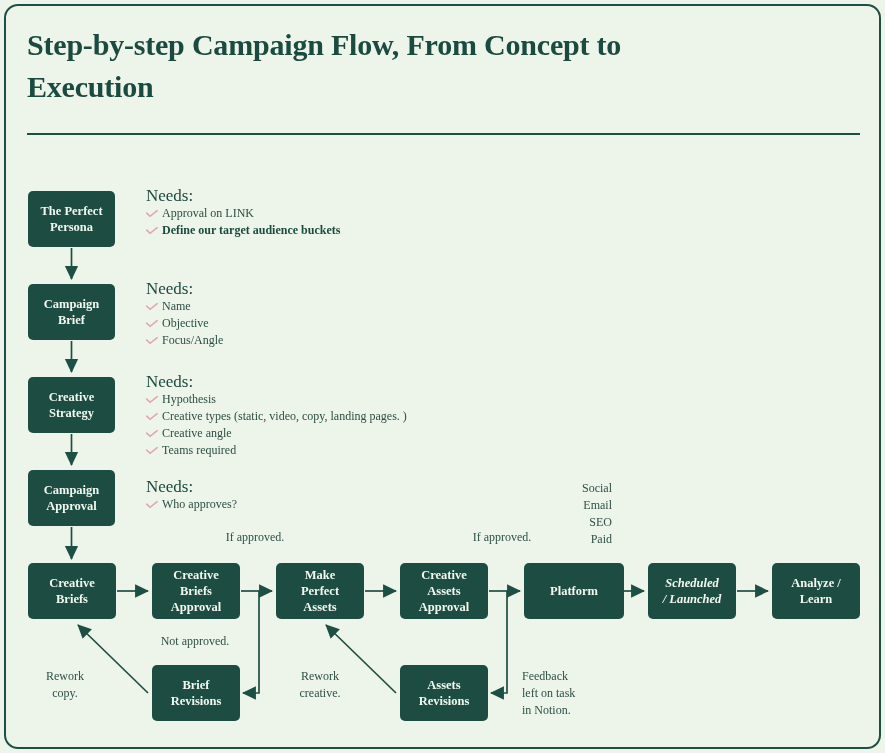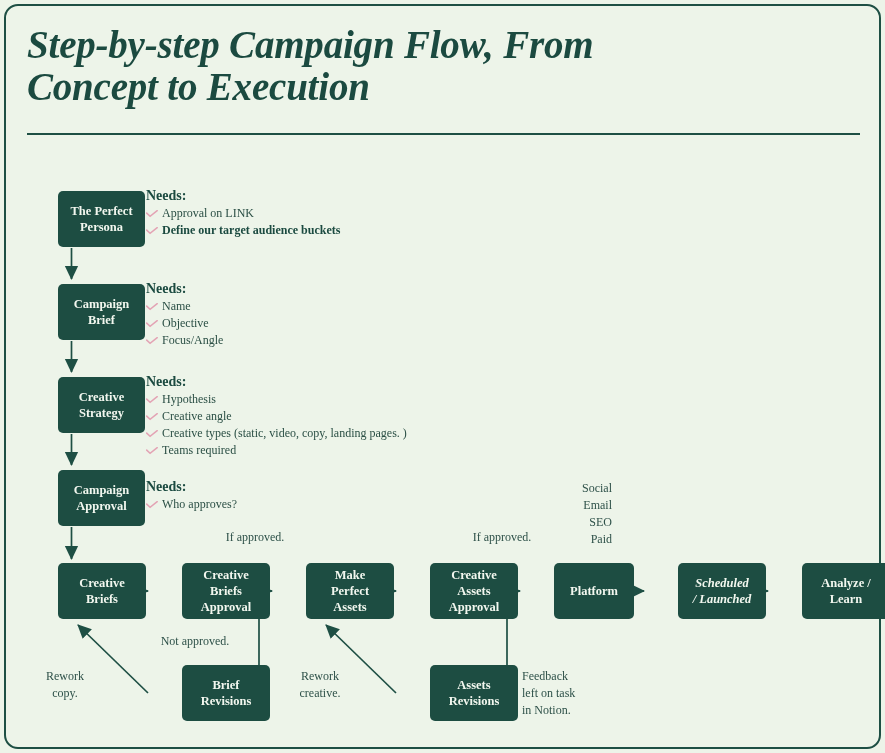--- a/index.html
+++ b/index.html
@@ -31,24 +31,23 @@
     border-radius: 14px;
     pointer-events: none;
   }
   #title {
     position: absolute;
     left: 27px;
     top: 24px;
     width: 700px;
     color: #1b4a40;
     font-weight: bold;
-    font-size: 39px;
+    font-size: 30px;
     line-height: 42px;
     letter-spacing: -0.2px;
-    font-style: italic;
   }
   #divider {
     position: absolute;
     left: 27px;
     top: 133px;
     width: 833px;
     height: 2px;
     background: #1e4f44;
   }
   .node {
@@ -59,29 +58,28 @@
     font-weight: bold;
     font-size: 12.5px;
     line-height: 16px;
     text-align: center;
     display: flex;
     align-items: center;
     justify-content: center;
     box-sizing: border-box;
     padding: 2px 4px;
     white-space: pre-line;
-    margin-left: 30px;
   }
   .needs-block {
     position: absolute;
     color: #234b40;
   }
   .needs-title {
-    font-weight: bold;
-    font-size: 14px;
+    font-weight: normal;
+    font-size: 17px;
     line-height: 15px;
     color: #1b4a40;
     margin-bottom: 2px;
   }
   .needs-item {
     display: flex;
     align-items: flex-start;
     font-size: 12px;
     line-height: 16.5px;
     color: #2b4f45;
@@ -219,29 +217,29 @@
           </svg>
         </span>
       <span>Hypothesis</span>
     </div>
     <div class="needs-item">
       <span class="check">
           <svg width="12" height="8" viewBox="0 0 12 8">
             <path d="M0.7 3.1 L4.1 6.3 L11.2 0.6" stroke="#e3a3b4" stroke-width="1.5" fill="none" stroke-linecap="round"></path>
           </svg>
         </span>
+      <span>Creative types (static, video, copy, landing pages. )</span>
+    </div>
+    <div class="needs-item">
+      <span class="check">
+          <svg width="12" height="8" viewBox="0 0 12 8">
+            <path d="M0.7 3.1 L4.1 6.3 L11.2 0.6" stroke="#e3a3b4" stroke-width="1.5" fill="none" stroke-linecap="round"></path>
+          </svg>
+        </span>
       <span>Creative angle</span>
-    </div>
-    <div class="needs-item">
-      <span class="check">
-          <svg width="12" height="8" viewBox="0 0 12 8">
-            <path d="M0.7 3.1 L4.1 6.3 L11.2 0.6" stroke="#e3a3b4" stroke-width="1.5" fill="none" stroke-linecap="round"></path>
-          </svg>
-        </span>
-      <span>Creative types (static, video, copy, landing pages. )</span>
     </div>
     <div class="needs-item">
       <span class="check">
           <svg width="12" height="8" viewBox="0 0 12 8">
             <path d="M0.7 3.1 L4.1 6.3 L11.2 0.6" stroke="#e3a3b4" stroke-width="1.5" fill="none" stroke-linecap="round"></path>
           </svg>
         </span>
       <span>Teams required</span>
     </div>
   </div>
@@ -278,21 +276,21 @@
 Briefs</div>
   <div class="node" style="left:152px; top:563px; width:88px; height:56px;">Creative
 Briefs
 Approval</div>
   <div class="node" style="left:276px; top:563px; width:88px; height:56px;">Make
 Perfect
 Assets</div>
   <div class="node" style="left:400px; top:563px; width:88px; height:56px;">Creative
 Assets
 Approval</div>
-  <div class="node" style="left:524px; top:563px; width:80px; height:56px;text-align:center;">Platform</div>
+  <div class="node" style="left:524px; top:563px; width:100px; height:56px;text-align:center;">Platform</div>
   <div class="node" style="left:648px; top:563px; width:88px; height:56px;font-style:italic;">Scheduled
 / Launched</div>
   <div class="node" style="left:772px; top:563px; width:88px; height:56px;">Analyze /
 Learn</div>
 
   <div class="node" style="left:152px; top:665px; width:88px; height:56px;">Brief
 Revisions</div>
   <div class="node" style="left:400px; top:665px; width:88px; height:56px;">Assets
 Revisions</div>
 

